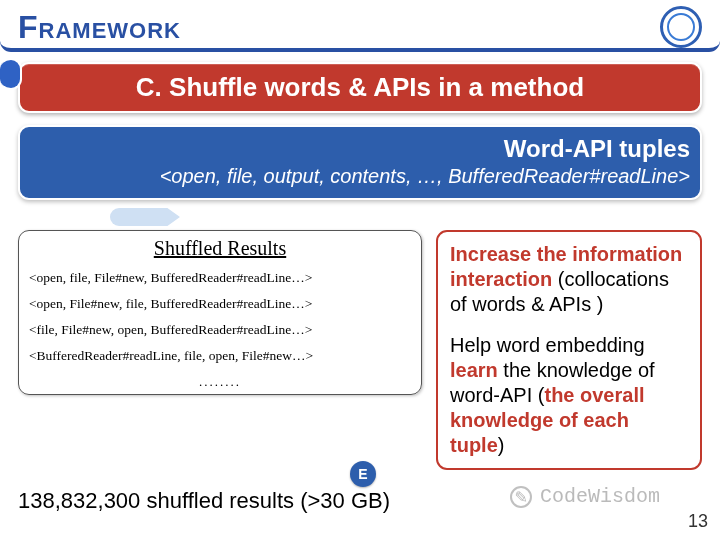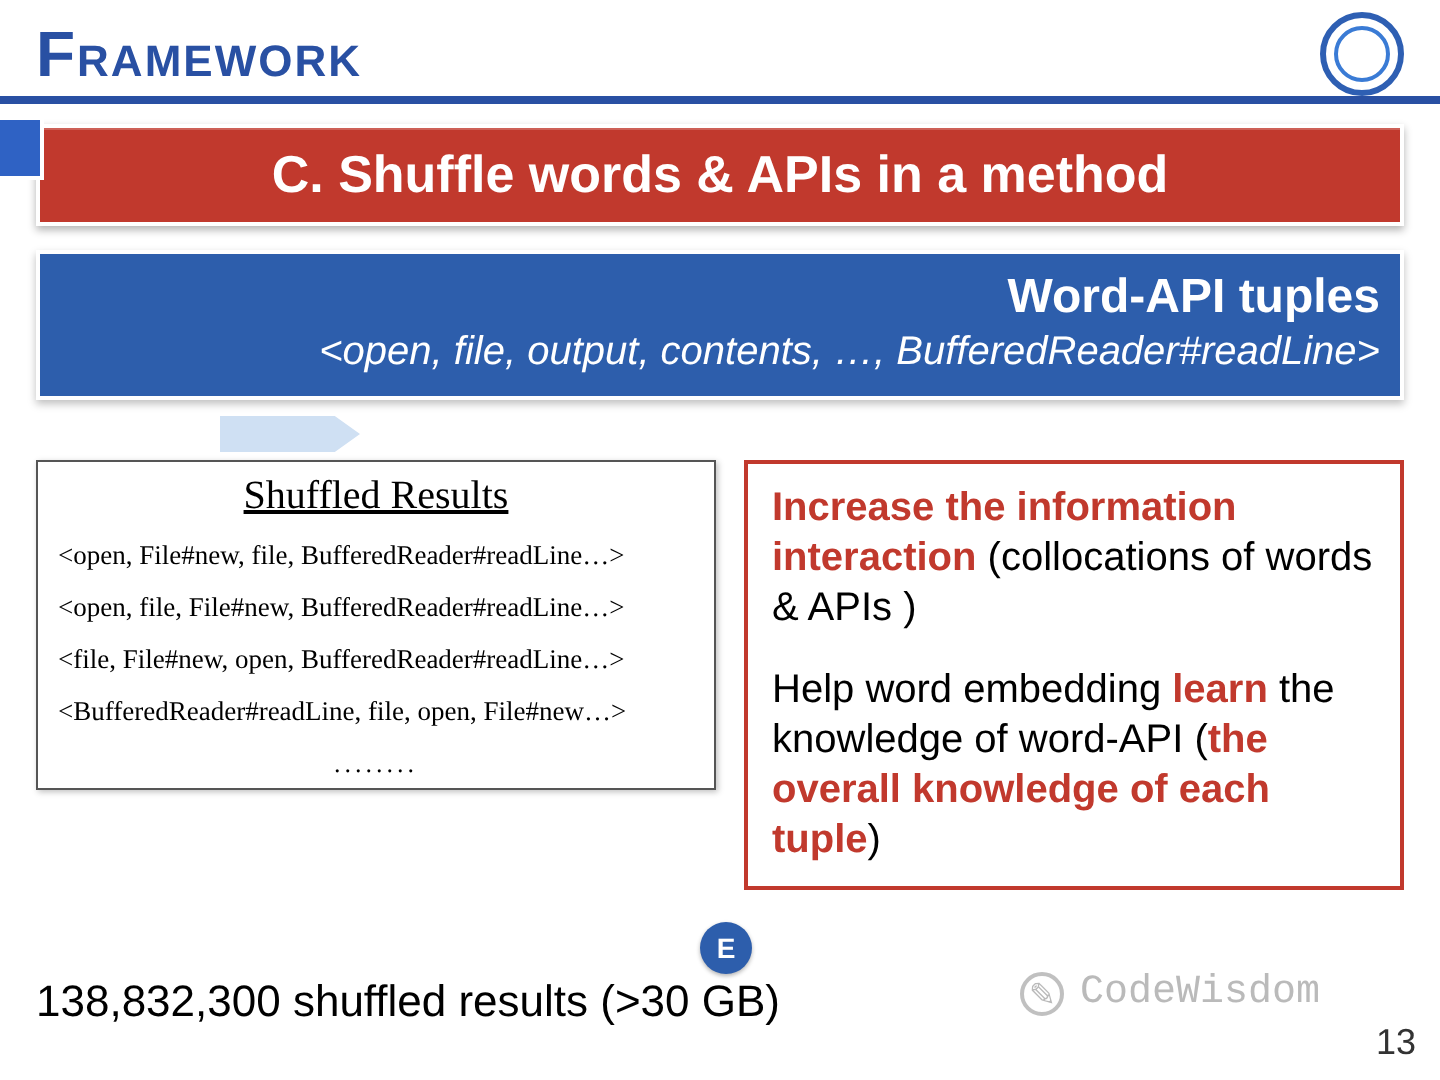--- a/index.html
+++ b/index.html
@@ -1,15 +1,15 @@
 <!DOCTYPE html>
 <html><head>
 <meta charset="utf-8">
 <style>
-  * { box-sizing: border-box; margin: 0; padding: 0; }
+  * { box-sizing: border-box; margin: 0; padding: 0; border-radius: 11px; }
   body {
     width: 720px; height: 540px;
     background: #fff;
     font-family: "Segoe UI", Arial, sans-serif;
     position: relative;
     overflow: hidden;
   }
   .title-bar {
     display: flex; align-items: center; justify-content: space-between;
     padding: 6px 18px 0 18px;
@@ -64,21 +64,21 @@
   .tuples .t1 { font-size: 24px; font-weight: 700; }
   .tuples .t2 { font-size: 20px; font-style: italic; margin-top: 2px; }
   .arrow {
     margin: 8px 0 4px 110px;
     width: 70px; height: 18px;
     background: #cfe0f3;
     clip-path: polygon(0 0, 70% 0, 70% -6px, 100% 9px, 70% 24px, 70% 18px, 0 18px);
   }
   .lower { display: flex; gap: 14px; padding: 0 18px; align-items: flex-start; }
   .shuffled {
-    width: 340px;
+    width: 404px;
     border: 1px solid #555;
     padding: 6px 10px 4px 10px;
     font-family: Georgia, "Times New Roman", serif;
     box-shadow: 1px 1px 3px rgba(0,0,0,.25);
   }
   .shuffled h3 {
     text-align: center;
     font-size: 20px;
     text-decoration: underline;
     font-weight: 400;
@@ -147,22 +147,22 @@
 <div class="tuples">
   <div class="t1">Word-API tuples</div>
   <div class="t2">&lt;open, file, output, contents, …, BufferedReader#readLine&gt;</div>
 </div>
 
 <div class="arrow"></div>
 
 <div class="lower">
   <div class="shuffled">
     <h3>Shuffled Results</h3>
+    <div class="row">&lt;open, file, File#new, BufferedReader#readLine…&gt;</div>
     <div class="row">&lt;open, File#new, file, BufferedReader#readLine…&gt;</div>
-    <div class="row">&lt;open, file, File#new, BufferedReader#readLine…&gt;</div>
     <div class="row">&lt;file, File#new, open, BufferedReader#readLine…&gt;</div>
     <div class="row">&lt;BufferedReader#readLine, file, open, File#new…&gt;</div>
     <div class="dots">........</div>
   </div>
 
   <div class="info-box">
     <div>
       <span class="red">Increase the information interaction</span><span> (collocations of words &amp; APIs )</span>
     </div>
     <div class="gap"></div>

